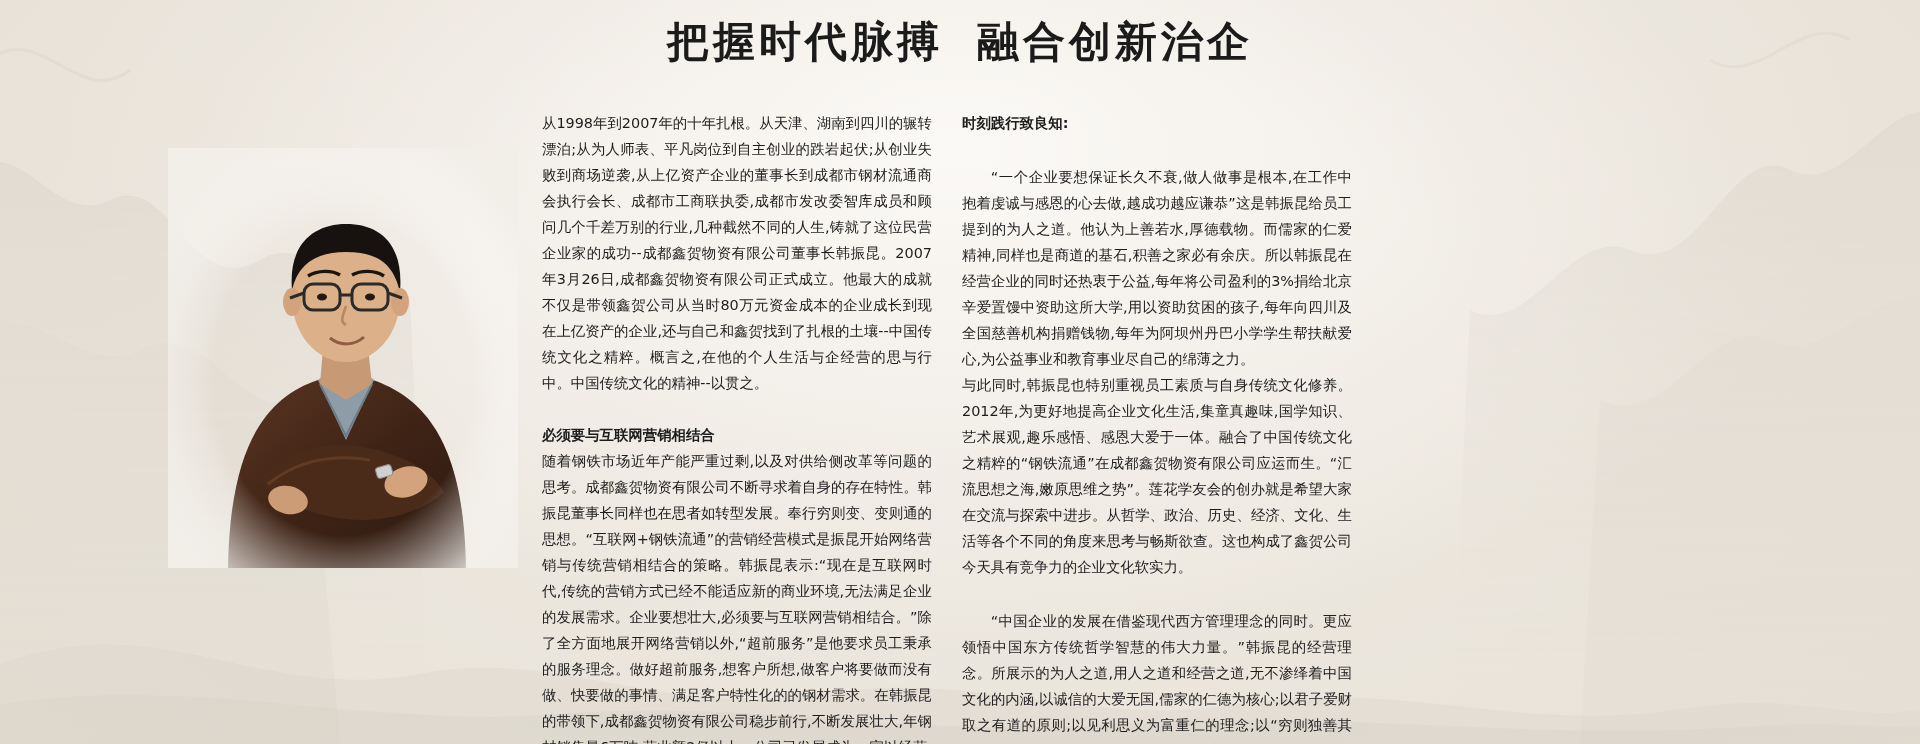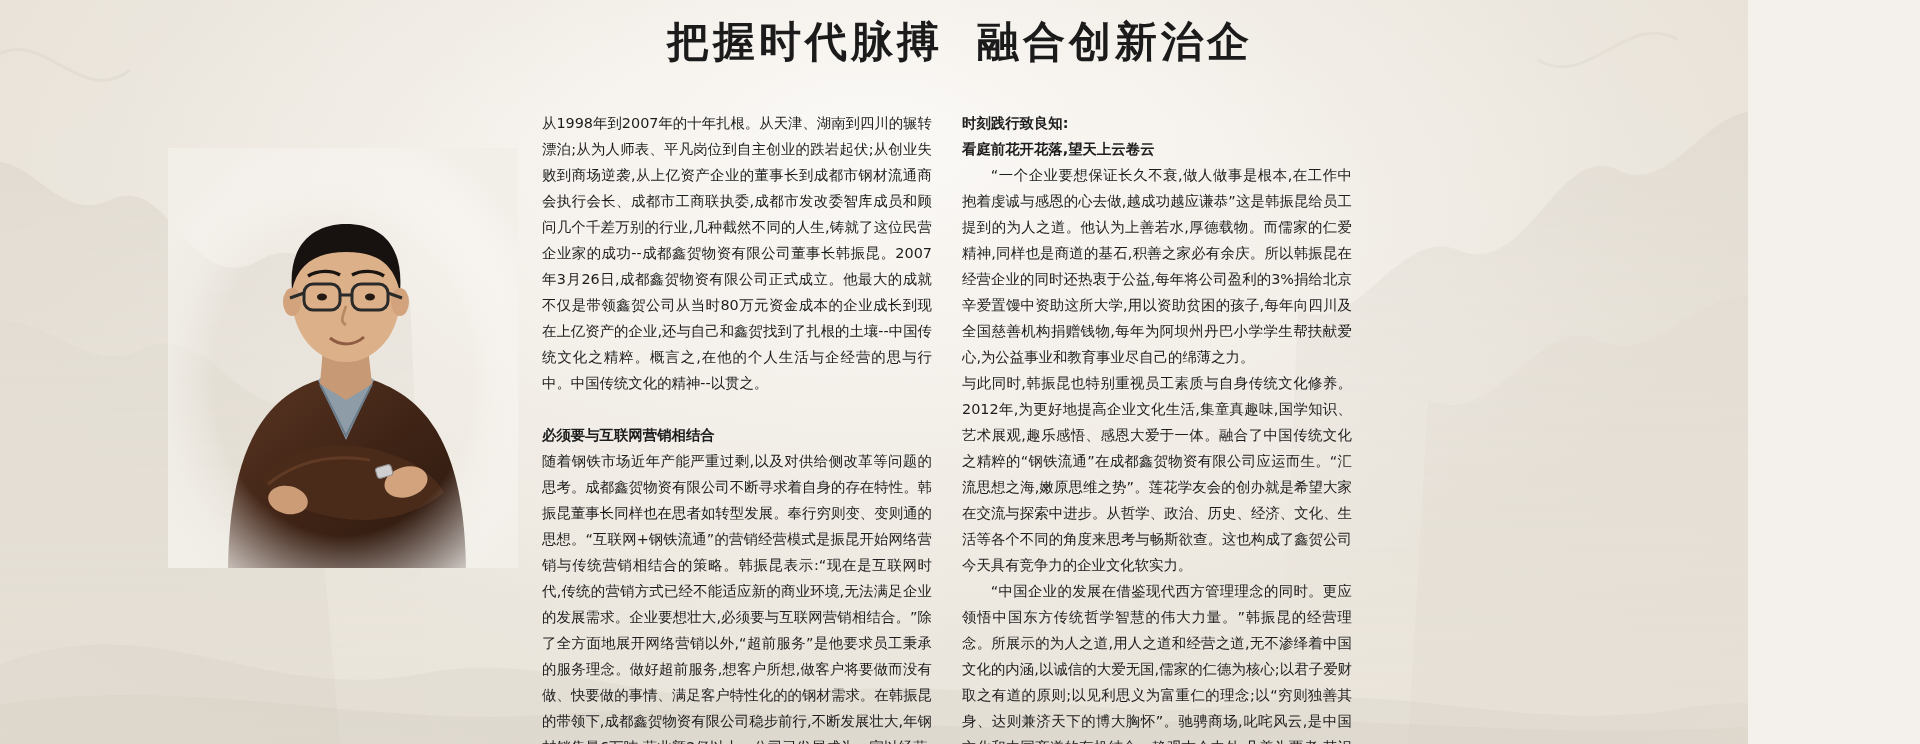--- a/index.html
+++ b/index.html
@@ -9,21 +9,21 @@
   body {
     width: 1920px;
     height: 744px;
     overflow: hidden;
     font-family: "Liberation Sans", sans-serif;
     background: #f4f1ec;
   }
 
   .page {
     position: relative;
-    width: 1748px;
+    width: 1920px;
     height: 744px;
     background:
       radial-gradient(ellipse 900px 500px at 50% 20%, #fbf9f6 0%, #f3efe9 55%, #ece7de 100%);
     overflow: hidden;
   }
 
   
   .ink-left, .ink-right, .ink-bottom {
     position: absolute;
     pointer-events: none;
@@ -83,21 +83,21 @@
     top: 110px;
     font-size: 14.4px;
     line-height: 26px;
     color: #1d1d1d;
     text-align: justify;
     font-family: "DejaVu Sans", "Liberation Sans", sans-serif;
   }
   .col-left  { left: 542px;  width: 390px; }
   .col-right { left: 962px;  width: 390px; }
   .col p { margin: 0 0 0 0; text-indent: 0; }
-  .col p.indent { text-indent: 2em; }
+  .col p.indent { text-indent: 2em; margin-top: 28px; }
   .col .blank { height: 26px; }
   .col .bold { font-weight: bold; }
 </style>
 </head>
 <body>
 
 <div class="page">
 
   <svg class="ink-left" viewBox="0 0 560 744" preserveAspectRatio="none">
     <defs>
@@ -191,19 +191,18 @@
 
   <div class="col col-left">
     <p>从1998年到2007年的十年扎根。从天津、湖南到四川的辗转漂泊;从为人师表、平凡岗位到自主创业的跌岩起伏;从创业失败到商场逆袭,从上亿资产企业的董事长到成都市钢材流通商会执行会长、成都市工商联执委,成都市发改委智库成员和顾问几个千差万别的行业,几种截然不同的人生,铸就了这位民营企业家的成功--成都鑫贺物资有限公司董事长韩振昆。2007年3月26日,成都鑫贺物资有限公司正式成立。他最大的成就不仅是带领鑫贺公司从当时80万元资金成本的企业成长到现在上亿资产的企业,还与自己和鑫贺找到了扎根的土壤--中国传统文化之精粹。概言之,在他的个人生活与企经营的思与行中。中国传统文化的精神--以贯之。</p>
     <div class="blank"></div>
     <p class="bold">必须要与互联网营销相结合</p>
     <p>随着钢铁市场近年产能严重过剩,以及对供给侧改革等问题的思考。成都鑫贺物资有限公司不断寻求着自身的存在特性。韩振昆董事长同样也在思者如转型发展。奉行穷则变、变则通的思想。“互联网+钢铁流通”的营销经营模式是振昆开始网络营销与传统营销相结合的策略。韩振昆表示:“现在是互联网时代,传统的营销方式已经不能适应新的商业环境,无法满足企业的发展需求。企业要想壮大,必须要与互联网营销相结合。”除了全方面地展开网络营销以外,“超前服务”是他要求员工秉承的服务理念。做好超前服务,想客户所想,做客户将要做而没有做、快要做的事情、满足客户特性化的的钢材需求。在韩振昆的带领下,成都鑫贺物资有限公司稳步前行,不断发展壮大,年钢材销售量6万吨,营业额2亿以上。公司已发展成为一家以经营,代理型材为主,长期经销昆钢,津西,山钢,鹏钢、包钢,唐钢等优质钢产品的大型、专业化的钢材贸易公司。</p>
   </div>
 
   <div class="col col-right">
     <p class="bold">时刻践行致良知:</p>
-    <p class="bold">看庭前花开花落,望天上云卷云</p>
     <p class="indent">“一个企业要想保证长久不衰,做人做事是根本,在工作中抱着虔诚与感恩的心去做,越成功越应谦恭”这是韩振昆给员工提到的为人之道。他认为上善若水,厚德载物。而儒家的仁爱精神,同样也是商道的基石,积善之家必有余庆。所以韩振昆在经营企业的同时还热衷于公益,每年将公司盈利的3%捐给北京辛爱置馒中资助这所大学,用以资助贫困的孩子,每年向四川及全国慈善机构捐赠钱物,每年为阿坝州丹巴小学学生帮扶献爱心,为公益事业和教育事业尽自己的绵薄之力。</p>
     <p>与此同时,韩振昆也特别重视员工素质与自身传统文化修养。2012年,为更好地提高企业文化生活,集童真趣味,国学知识、艺术展观,趣乐感悟、感恩大爱于一体。融合了中国传统文化之精粹的“钢铁流通”在成都鑫贺物资有限公司应运而生。“汇流思想之海,嫩原思维之势”。莲花学友会的创办就是希望大家在交流与探索中进步。从哲学、政治、历史、经济、文化、生活等各个不同的角度来思考与畅斯欲查。这也构成了鑫贺公司今天具有竞争力的企业文化软实力。</p>
     <p class="indent">“中国企业的发展在借鉴现代西方管理理念的同时。更应领悟中国东方传统哲学智慧的伟大力量。”韩振昆的经营理念。所展示的为人之道,用人之道和经营之道,无不渗绎着中国文化的内涵,以诚信的大爱无国,儒家的仁德为核心;以君子爱财取之有道的原则;以见利思义为富重仁的理念;以“穷则独善其身、达则兼济天下的博大胸怀”。驰骋商场,叱咤风云,是中国文化和中国商道的有机结合。静观古今中外,凡善为贾者,其识必广;凡善取利者,其智亦高。商以智为本。而智以人为枢,故欲战略领先者,必以智为之,而实以人但为之。好的企业经营者就是不断修复与世界的关系,时刻践行致良知。从商人道宠辱不惊,是商业文明中的睿智脉络。在韩振昆这样具有中国传统文化的企业家身上,看到了他倘佯其中,从容而裕如的智慧人生。“长风破浪会有时,直挂云帆济沧海”。相信在未来,在韩振昆董事长的带领下,在不断的创新改革与不断的学习发展中,成都鑫贺物资有限公司将一路高歌猛进,走向辉煌!</p>
   </div>
 
 </div>
 
 </body></html>

